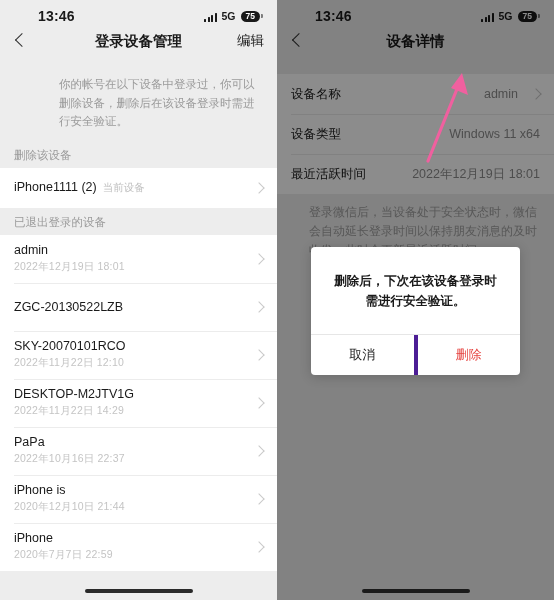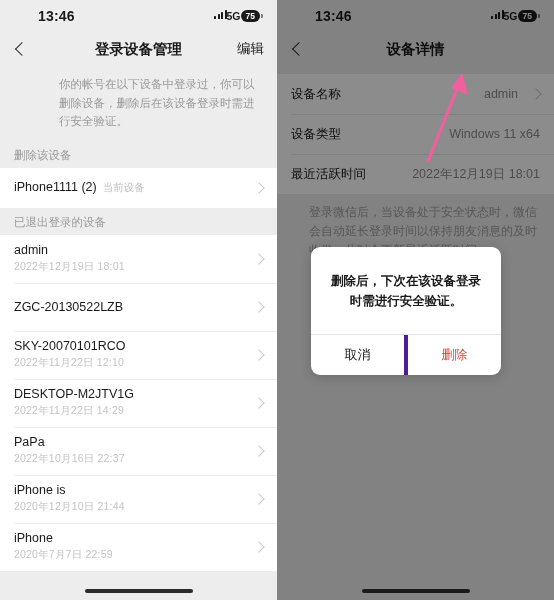--- a/index.html
+++ b/index.html
@@ -10,38 +10,38 @@
   }
   .screens{ display:flex; width:554px; height:600px; }
   .panel{ width:277px; height:600px; position:relative; overflow:hidden; background:#ededed; }
 
   
   .statusbar{
     height:32px; display:flex; align-items:center;
     padding:0 14px; position:relative;
   }
   .sb-time{ font-size:14px; font-weight:bold; color:#1a1a1a; letter-spacing:.2px; margin-left:24px; }
-  .sb-right{ margin-left:auto; display:flex; align-items:flex-start; }
+  .sb-right{ margin-left:auto; display:flex; align-items:flex-end; gap:5px; }
   .sig{ display:flex; align-items:flex-end; gap:1.5px; height:9px; }
   .sig i{ display:block; width:2px; background:#1a1a1a; border-radius:.5px; }
   .sig i:nth-child(1){height:3px}
   .sig i:nth-child(2){height:5px}
   .sig i:nth-child(3){height:7px}
   .sig i:nth-child(4){height:9px}
   .net{ font-size:10.5px; font-weight:600; color:#1a1a1a; }
   .batt{
     background:#1a1a1a; color:#fff; font-size:8.5px; font-weight:bold;
     border-radius:6px; padding:1.5px 5px 1.5px 5px; line-height:1;
     display:flex; align-items:center;
   }
   .batt-nub{ width:2px; height:4px; background:#7d7d7d; border-radius:0 1px 1px 0; margin-left:1px; }
 
   
   .navbar{
-    height:34px; display:flex; align-items:center; padding:0 13px;
+    height:34px; display:flex; padding:0 13px;
     position:relative;
   }
   .back{
     width:16px; height:16px; position:relative; cursor:pointer; flex:0 0 auto;
   }
   .back::before{
     content:""; position:absolute; left:4px; top:3px;
     width:9px; height:9px; border-left:1.6px solid #303030; border-bottom:1.6px solid #303030;
     transform:rotate(45deg);
   }
@@ -97,22 +97,22 @@
   }
   .del-link{
     text-align:center; font-size:13px; color:#e64340; padding:16px 0 14px 0; cursor:pointer;
   }
   .dim{
     position:absolute; inset:0; background:rgba(0,0,0,.45); z-index:5;
   }
 
   
   .dialog{
-    position:absolute; z-index:10; left:34px; top:247px; width:190px;
-    background:#fff; border-radius:9px; overflow:hidden;
+    position:absolute; z-index:10; left:34px; top:247px; width:209px;
+    background:#fff; border-radius:4px; overflow:hidden;
     box-shadow:0 2px 12px rgba(0,0,0,.18);
   }
   .dlg-body{
     padding:24px 20px 22px 20px; text-align:center;
     font-size:12.5px; line-height:1.62; color:#1a1a1a; font-weight:bold;
   }
   .dlg-btns{ display:flex; border-top:1px solid #e6e6e6; }
   .dlg-btn{
     flex:1; text-align:center; padding:11px 0; font-size:13px; cursor:pointer;
   }

